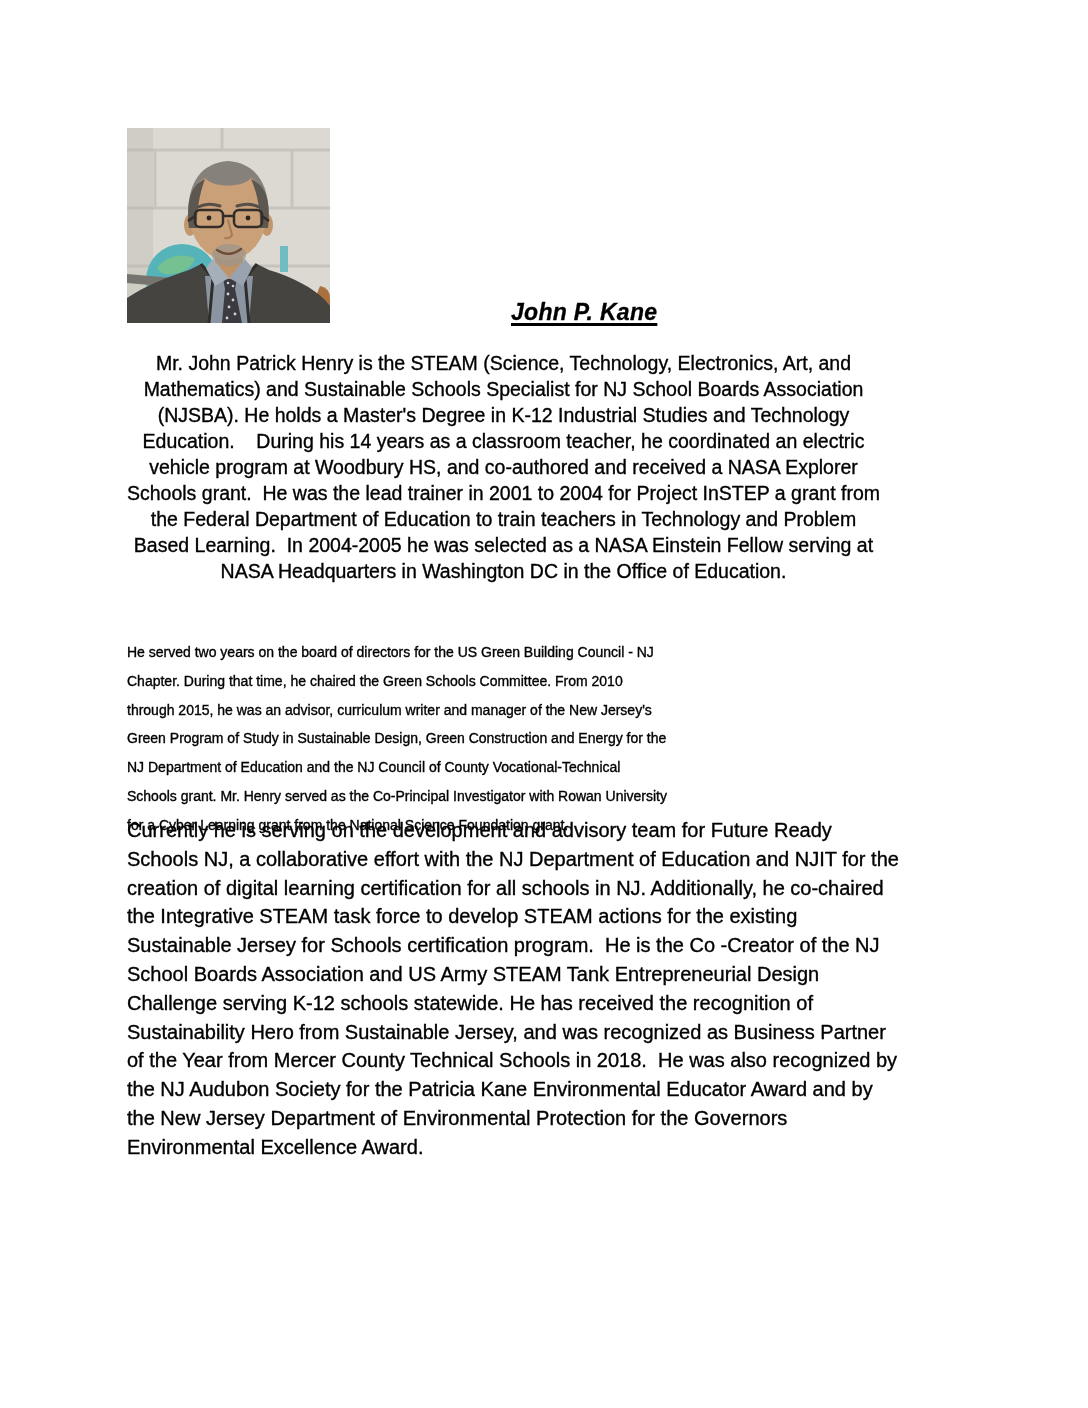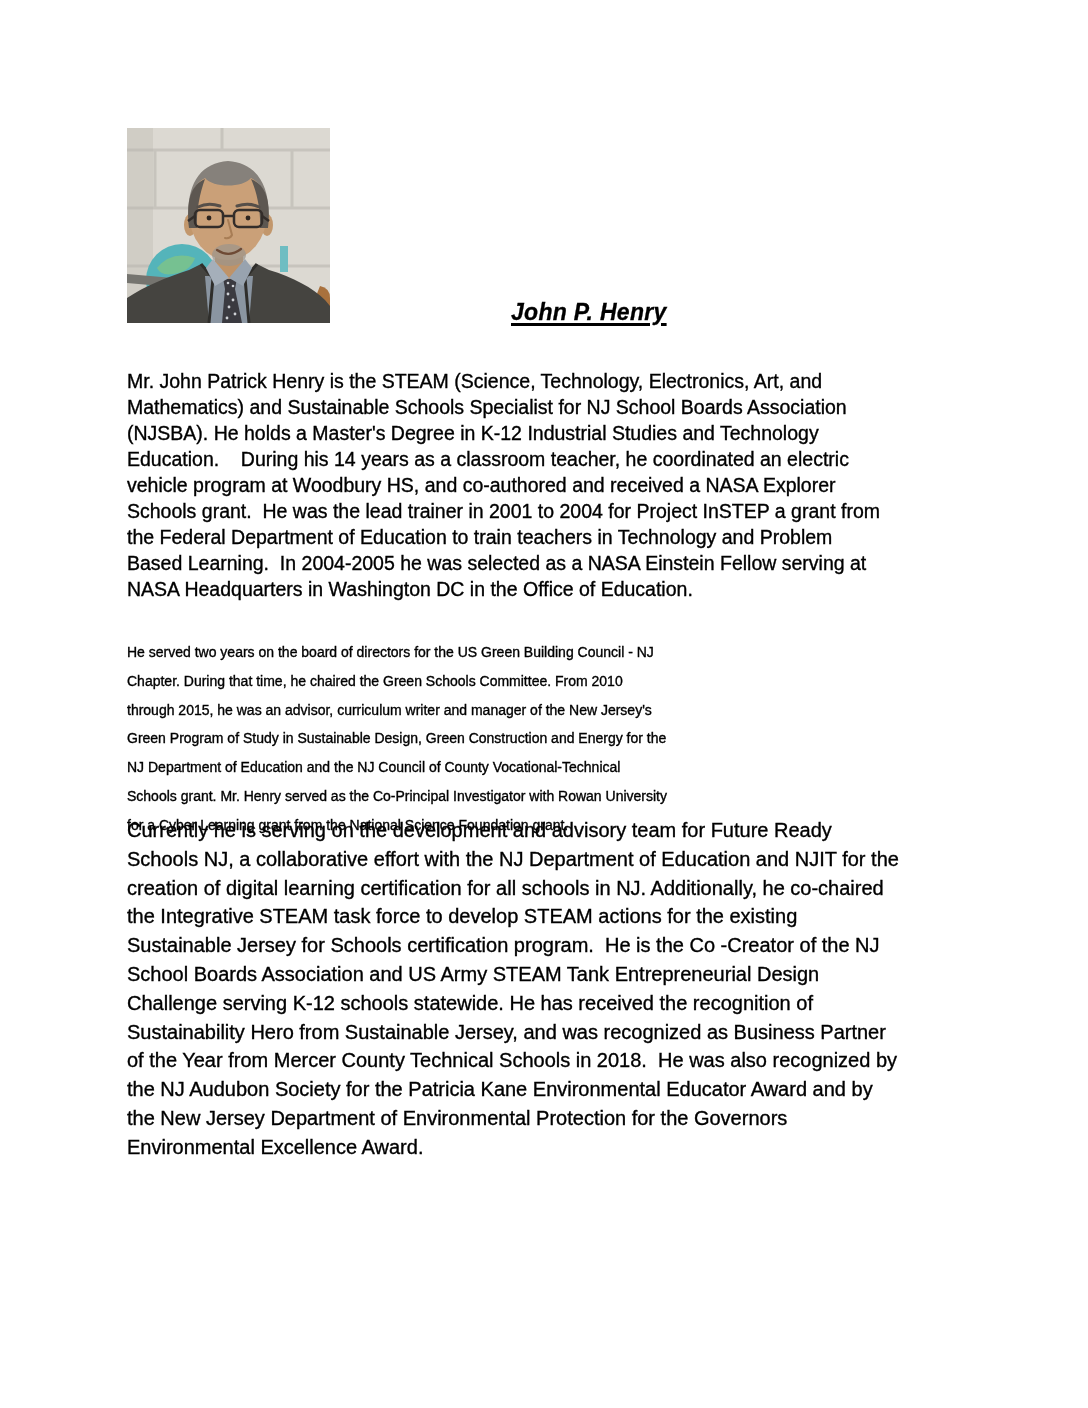--- a/index.html
+++ b/index.html
@@ -45,23 +45,24 @@
   }
   .para {
     position: absolute;
     left: 127px;
     margin: 0;
     white-space: pre;
     color: #000000;
     -webkit-text-stroke: 0.35px #000;
   }
   .para-1 {
-    top: 368px;
+    top: 350px;
     font-size: 19.5px;
     line-height: 26px;
+    text-align: center;
   }
   .para-2 {
     top: 638px;
     font-size: 14px;
     line-height: 28.8px;
   }
   .para-3 {
     top: 816px;
     font-size: 20px;
     line-height: 28.8px;
@@ -158,21 +159,21 @@
       <g fill="none" stroke="#332d2a" stroke-width="2.5">
         <rect x="68" y="82" width="28" height="17" rx="5"></rect>
         <rect x="107" y="82" width="28" height="17" rx="5"></rect>
         <line x1="96" y1="88" x2="107" y2="88"></line>
         <line x1="68" y1="88" x2="61" y2="93"></line>
         <line x1="135" y1="88" x2="142" y2="93"></line>
       </g>
     </svg>
   </div>
 
-  <h1 class="title">John P. Henry</h1>
+  <h1 class="title">John P. Kane</h1>
 
   <p class="para para-1">Mr. John Patrick Henry is the STEAM (Science, Technology, Electronics, Art, and
 Mathematics) and Sustainable Schools Specialist for NJ School Boards Association
 (NJSBA). He holds a Master's Degree in K-12 Industrial Studies and Technology
 Education.    During his 14 years as a classroom teacher, he coordinated an electric
 vehicle program at Woodbury HS, and co-authored and received a NASA Explorer
 Schools grant.  He was the lead trainer in 2001 to 2004 for Project InSTEP a grant from
 the Federal Department of Education to train teachers in Technology and Problem
 Based Learning.  In 2004-2005 he was selected as a NASA Einstein Fellow serving at
 NASA Headquarters in Washington DC in the Office of Education.</p>

